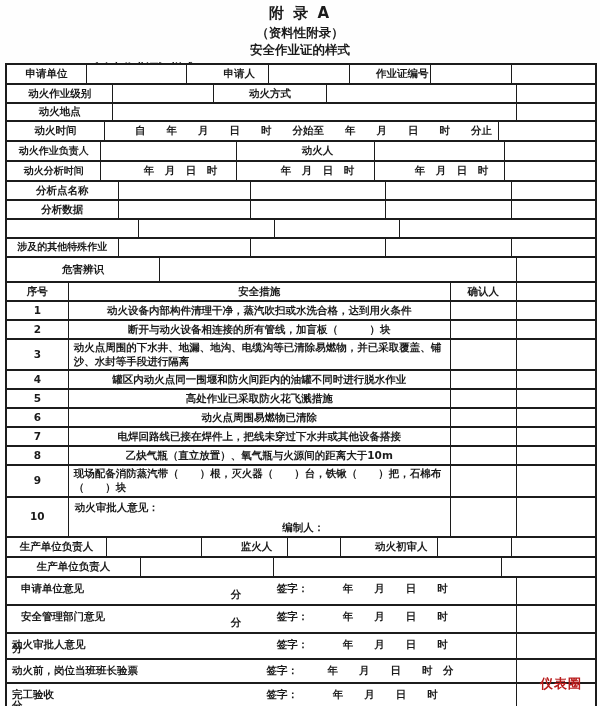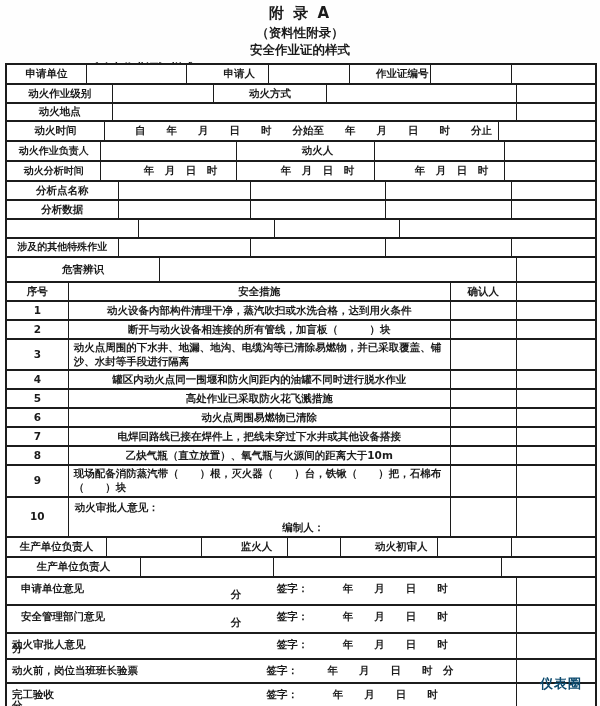--- a/index.html
+++ b/index.html
@@ -44,21 +44,21 @@
   .op .big{position:absolute;left:0;top:0;bottom:0;right:13.3%;border-right:1px solid #1c1c1c;}
   .op .lbl{position:absolute;top:4px;}
   .op .sign{position:absolute;top:4px;left:53%;}
   .op .date{position:absolute;top:4px;left:66%;}
   .op .fen{position:absolute;bottom:2px;}
   .op.single .lbl,.op.single .sign,.op.single .date{top:50%;transform:translateY(-50%);}
   .other-cell{position:relative;display:block;white-space:normal;}
   .other-cell .o1{position:absolute;top:3px;left:6px;}
   .other-cell .o2{position:absolute;bottom:1px;left:56%;}
   .watermark{
-    position:absolute;right:18px;bottom:14px;color:#0c4a6e;
+    position:absolute;right:18px;bottom:14px;color:#b91c1c;
     font-size:13px;letter-spacing:1px;z-index:5;
   }
 </style>
 </head>
 <body>
 
 <div class="titleblock">
   <div class="t1">附  录 A</div>
   <div class="t2">（资料性附录）</div>
   <div class="t3">安全作业证的样式</div>

